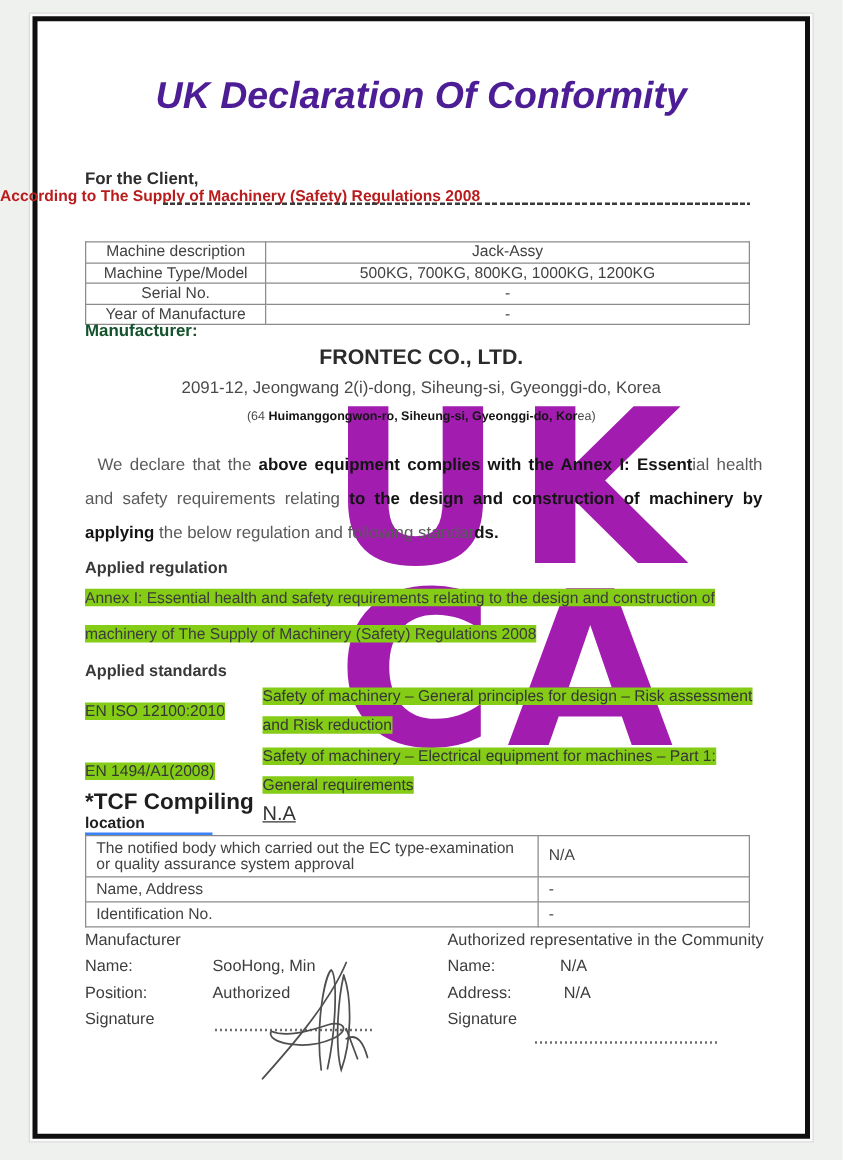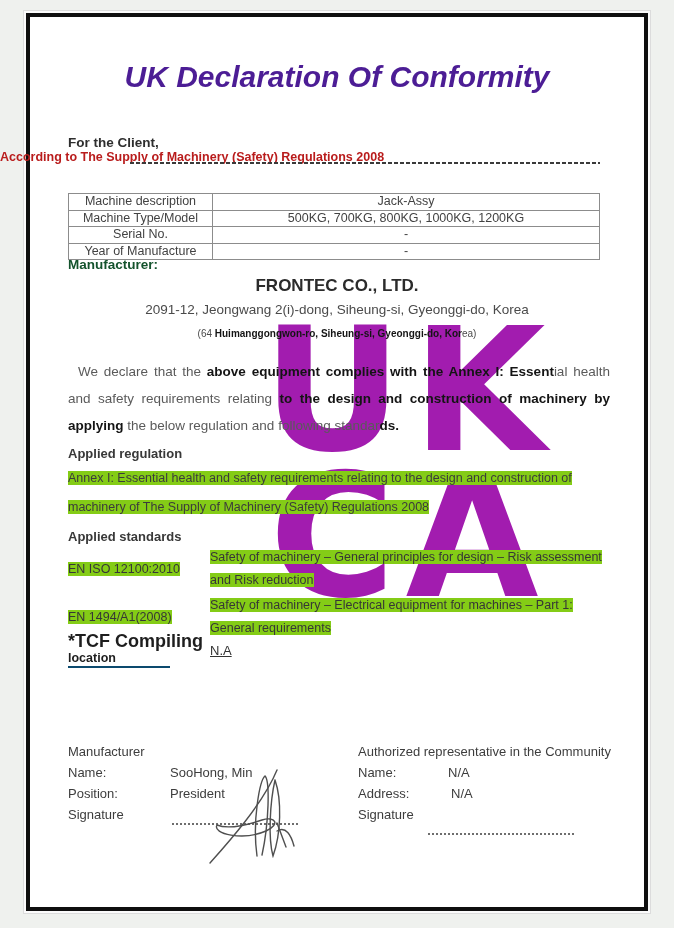--- a/index.html
+++ b/index.html
@@ -60,22 +60,22 @@
   .annex {
     left:68px; top:464px; width:534px; font-size:12.5px; line-height:29px; color:#3b3b3b;
   }
   .hl { background:#84cc16; }
   .standards { left:68px; top:546px; width:544px; }
   .std-row { display:flex; align-items:center; }
   .std-code { width:142px; font-size:12.5px; color:#363636; flex:0 0 142px; }
   .std-desc { font-size:12.5px; line-height:23px; color:#363636; width:402px; }
   .tcf-l1 { left:68px; top:631px; font-size:18px; font-weight:bold; color:#1e1e1e; }
   .tcf-l2 { left:68px; top:651px; font-size:12.5px; font-weight:bold; color:#1e1e1e;
-            border-bottom:2px solid #0c4a6e; width:102px; padding-bottom:1px; }
-  .tcf-val { left:210px; top:643px; font-size:13px; color:#333333;text-decoration:underline; }
+            border-bottom:2px solid #3b82f6; width:102px; padding-bottom:1px; }
+  .tcf-val { left:210px; top:643px; font-size:16px; color:#333333;text-decoration:underline; }
   .t2 { left:68px; top:668px; width:532px; }
   .t2 td.c1 { width:362px; }
   .t2 td { line-height:15px; }
   .t2 tr.r1 td { height:33px; }
   .t2 tr.r2 td, .t2 tr.r3 td { height:20px; }
   .sig-label { font-size:13px; color:#3d3d3d; }
   .sig-dash {
     height:2px;
     background:repeating-linear-gradient(to right,#6e6e6e 0 2px,transparent 2px 4px);
   }
@@ -138,26 +138,42 @@
     <div class="std-row" style="margin-top:2px;">
       <div class="std-code"><span class="hl">EN 1494/A1(2008)</span></div>
       <div class="std-desc"><span class="hl">Safety of machinery – Electrical equipment for machines – Part 1: General requirements</span></div>
     </div>
   </div>
 
   <div class="abs tcf-l1">*TCF Compiling</div>
   <div class="abs tcf-l2">location</div>
   <div class="abs tcf-val">N.A</div>
 
+  <table class="grid t2 abs">
+    <tbody>
+        <tr class="r1">
+      <td class="c1">The notified body which carried out the EC type-examination or quality assurance system approval</td>
+      <td>N/A</td>
+    </tr>
+    <tr class="r2">
+      <td class="c1">Name, Address</td>
+      <td>-</td>
+    </tr>
+    <tr class="r3">
+      <td class="c1">Identification No.</td>
+      <td>-</td>
+    </tr>
+  </tbody>
+    </table>
 
   <div class="abs sig-label" style="left:68px; top:744px;">Manufacturer</div>
   <div class="abs sig-label" style="left:68px; top:765px;">Name:</div>
   <div class="abs sig-label" style="left:170px; top:765px;">SooHong, Min</div>
   <div class="abs sig-label" style="left:68px; top:786px;">Position:</div>
-  <div class="abs sig-label" style="left:170px; top:786px;">President</div>
+  <div class="abs sig-label" style="left:170px; top:786px;">Authorized</div>
   <div class="abs sig-label" style="left:68px; top:807px;">Signature</div>
   <div class="abs sig-dash" style="left:172px; top:823px; width:126px;"></div>
 
   <svg class="abs sig-svg" width="110" height="100" viewBox="0 0 110 100">
     <g fill="none" stroke="#4f4f4f" stroke-width="1.4" stroke-linecap="round">
       <path d="M5,95 C22,76 58,36 72,2"></path>
       <path d="M52,88 C47,52 55,12 60,8 C65,13 64,55 57,87"></path>
       <path d="M70,12 C77,32 76,66 68,88 C63,70 65,34 70,12"></path>
       <path d="M12,57 C7,66 38,73 61,63 C76,56 70,48 57,52 C42,57 24,62 12,57"></path>
       <path d="M72,55 L81,79"></path>

